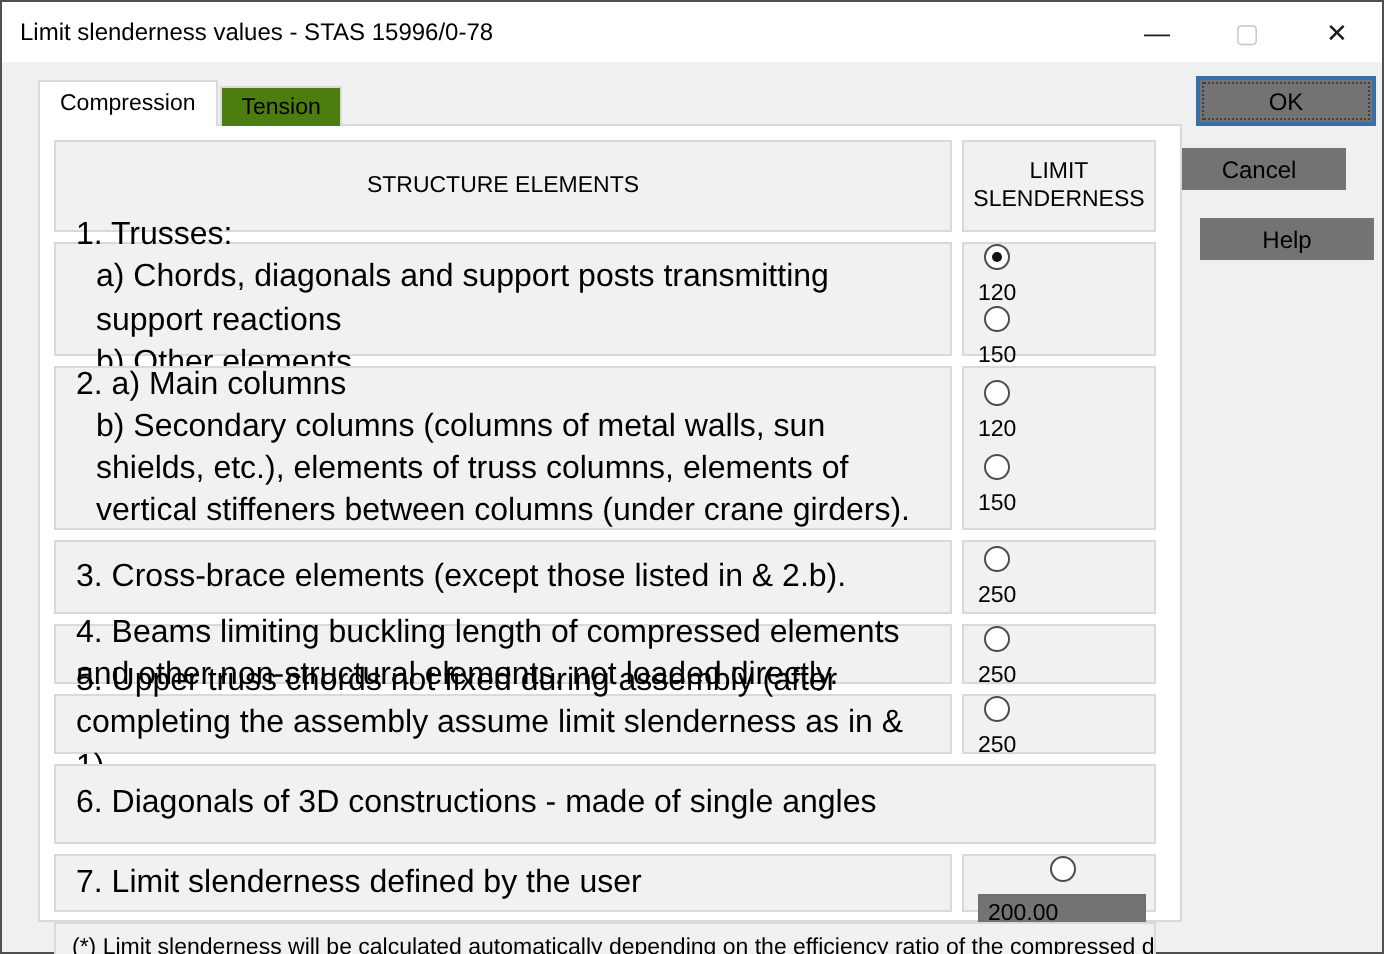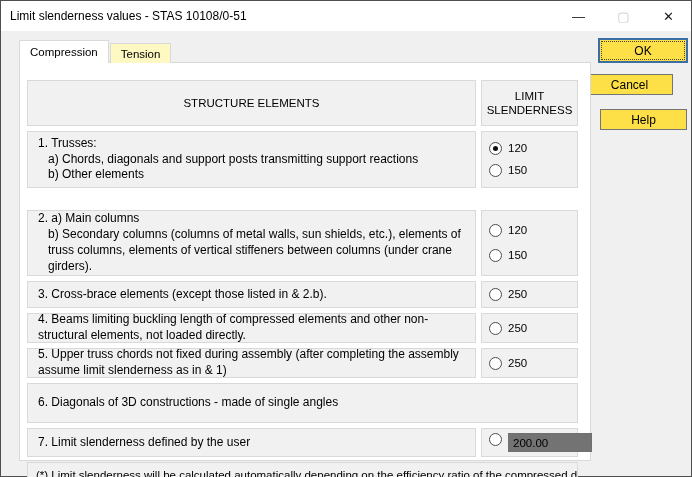--- a/index.html
+++ b/index.html
@@ -25,78 +25,78 @@
   
   .tabstrip { position: absolute; top: 39px; left: 18px; display: flex;
     align-items: flex-end; z-index: 3; }
   .tab { font-size: 11.5px; color: #000; padding: 4px 10px; display: flex;
     align-items: center; justify-content: center; }
   .tab.active {
     height: 23px; background: #ffffff;
     border: 1px solid #d9d9d9; border-bottom: none; position: relative; z-index: 4;
   }
   .tab.inactive {
-    height: 20px; background: #fef9c3;
+    height: 20px; background: #4d7c0f;
     border: 1px solid #d9d9d9; border-bottom: none; margin-left: 1px;
   }
 
   
   .page {
     position: absolute; top: 61px; left: 18px; width: 572px; height: 399px;
     background: #ffffff; border: 1px solid #d9d9d9; z-index: 2;
   }
   .page-content {
     position: absolute; inset: 0; padding: 7px 12px 7px 7px;
     display: flex; flex-direction: column; gap: 5px;
   }
   .trow { display: flex; gap: 5px; flex: 0 0 auto; }
   .cell { background: #f1f1f1; border: 1px solid #d9d9d9; }
   .text-cell { flex: 1; padding: 4px 10px; display: flex; flex-direction: column;
     justify-content: center; }
-  .line { font-size: 12px; color: #000; line-height: 1.32; }
+  .line { font-size: 16px; color: #000; line-height: 1.32; }
   .line.indent { padding-left: 10px; }
   .value-cell { width: 97px; flex: 0 0 97px; display: flex; flex-direction: column;
     justify-content: space-evenly; align-items: flex-start; padding-left: 7px; }
 
-  .header-row { height: 46px; margin-top: 10px; }
+  .header-row { height: 46px; }
   .head-cell { display: flex; align-items: center; justify-content: center;
     text-align: center; font-size: 11.5px; color: #000; line-height: 1.25; }
   .head-elements { flex: 1; }
   .head-slenderness { width: 97px; flex: 0 0 97px; padding: 0 4px; }
 
-  .option { display: flex; align-items: flex-start; gap: 6px; }
+  .option { display: flex; align-items: center; gap: 6px; flex-direction: column; }
   .radio { width: 13px; height: 13px; border: 1px solid #4d4d4d; border-radius: 50%;
     background: #ffffff; position: relative; flex: 0 0 13px; }
   .radio.selected::after { content: ""; position: absolute; width: 5px; height: 5px;
     background: #111; border-radius: 50%; top: 3px; left: 3px; }
   .opt-label { font-size: 11.5px; color: #000; white-space: nowrap; }
   .user-input { width: 84px; height: 19px; border: 1px solid #707070;
     font-family: "Liberation Sans", sans-serif; font-size: 11.5px; padding: 1px 4px;
     background: #737373; color: #000; }
 
   .foot-row { height: 25px; }
   .foot-cell { flex: 1; display: flex; align-items: center; padding: 0 8px;
     font-size: 11.5px; color: #000; white-space: nowrap; overflow: hidden; }
 
   
-  .btn { position: absolute; background: #fde047; border: 1px solid #747474;
+  .btn { position: absolute; background: #737373; border: 1px solid #747474;
     font-family: "Liberation Sans", sans-serif; font-size: 12px; color: #000;
     display: flex; align-items: center; justify-content: center; cursor: default; }
   .btn-ok { left: 597px; top: 37px; width: 90px; height: 25px;
     border: 2px solid #3b6ea5; outline: 1px dotted #404040; outline-offset: -4px; }
   .btn-cancel { left: 585px; top: 73px; width: 87px; height: 21px; }
   .btn-help { left: 599px; top: 108px; width: 87px; height: 21px; }
 </style>
 </head>
 <body>
 
 <div class="dialog">
 
   <div class="titlebar">
-    <div class="title-text">Limit slenderness values - STAS 10108/0-51</div>
+    <div class="title-text">Limit slenderness values - STAS 15996/0-78</div>
     <div class="win-btn">
       <span>—</span>
     </div>
     <div class="win-btn disabled">
       <span>▢</span>
     </div>
     <div class="win-btn">
       <span>✕</span>
     </div>
   </div>
@@ -124,37 +124,37 @@
             <div class="option">
               <span class="radio selected"></span>
               <span class="opt-label">120</span>
             </div>
             <div class="option">
               <span class="radio"></span>
               <span class="opt-label">150</span>
             </div>
           </div>
         </div>
-        <div class="trow" style="height: 66px; margin-top: 17px;">
+        <div class="trow" style="height: 82px;">
           <div class="cell text-cell">
             <div class="line">2. a) Main columns</div>
             <div class="line indent">b) Secondary columns (columns of metal walls, sun shields, etc.), elements of truss columns, elements of vertical stiffeners between columns (under crane girders).</div>
           </div>
           <div class="cell value-cell">
             <div class="option">
               <span class="radio"></span>
               <span class="opt-label">120</span>
             </div>
             <div class="option">
               <span class="radio"></span>
               <span class="opt-label">150</span>
             </div>
           </div>
         </div>
-        <div class="trow" style="height: 27px;">
+        <div class="trow" style="height: 37px;">
           <div class="cell text-cell">
             <div class="line">3. Cross-brace elements (except those listed in &amp; 2.b).</div>
           </div>
           <div class="cell value-cell">
             <div class="option">
               <span class="radio"></span>
               <span class="opt-label">250</span>
             </div>
           </div>
         </div>

